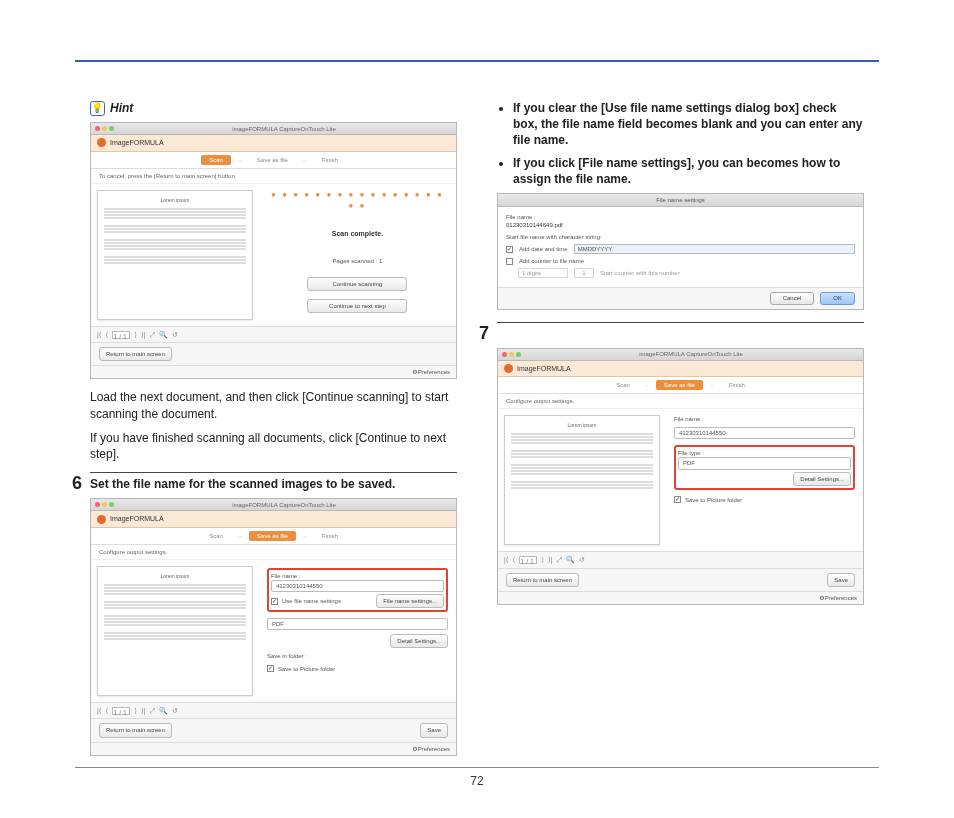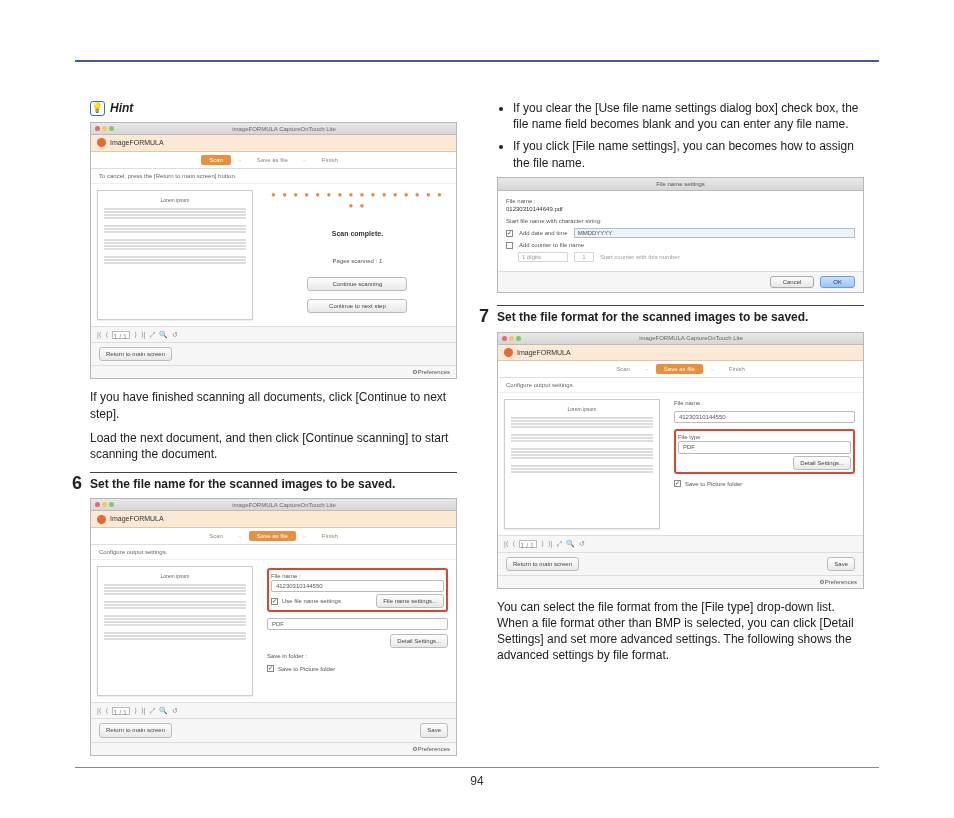--- a/index.html
+++ b/index.html
@@ -53,21 +53,21 @@
   .small-window { border:1px solid #b8b8b8; background:#f6f6f6; margin:6px 0 12px 0; font-size:6px; }
   .sw-title { background:linear-gradient(#e8e8e8,#d6d6d6); text-align:center; padding:2px; border-bottom:1px solid #bbb; font-size:6px; color:#555;}
   .sw-body { padding:6px 8px; background:#fff; }
   .sw-row { display:flex; align-items:center; gap:6px; margin:3px 0; }
   .sw-input { flex:1; border:1px solid #bbb; background:#fff; height:10px; padding:0 3px; font-size:6px; color:#555;}
   .sw-input.blue { background:#eaf2fb; }
   .sw-footer { display:flex; justify-content:flex-end; gap:6px; padding:4px 8px; border-top:1px solid #ddd; background:#f6f6f6;}
   .sw-btn { border:1px solid #aaa; border-radius:3px; padding:1px 12px; font-size:6px; background:linear-gradient(#fefefe,#e6e6e6); color:#444;}
   .sw-btn.primary { background:linear-gradient(#c9e1ff,#9ec5f5); border-color:#6a9bd8; color:#234;}
   .bullet-list { list-style: disc; padding-left: 16px; margin-bottom:6px; }
-  .bullet-list li { margin-bottom:6px; }
+  .bullet-list li { margin-bottom:6px;font-weight:bold; }
 
   .bottomline { position:absolute; left:75px; right:75px; bottom:50px; height:1px; background:#888;}
   .pagenum { position:absolute; left:0; right:0; bottom:30px; text-align:center; font-size:12px; color:#333;}
   .pref-row { display:flex; justify-content:flex-end; padding:2px 6px; background:#f6f6f6; border-top:1px solid #ddd;}
 </style>
 </head>
 <body>
 
 <div class="page">
   <div class="topline"></div>
@@ -144,22 +144,22 @@
         <div class="mock-footer">
           <span class="mock-btn">Return to main screen</span>
           <span></span>
         </div>
         <div class="pref-row">
           <span style="font-size:6px;">⚙</span>
           <span class="seg-label">Preferences</span>
         </div>
       </div>
 
+      <p>Load the next document, and then click [Continue scanning] to start scanning the document.</p>
       <p>If you have finished scanning all documents, click [Continue to next step].</p>
-      <p>Load the next document, and then click [Continue scanning] to start scanning the document.</p>
 
       <div class="step-row">
         <span class="step-num">6</span>
         <span class="step-text">Set the file name for the scanned images to be saved.</span>
       </div>
 
       <div class="mock-window">
         <div class="mock-titlebar">
           <span class="tl-dot tl-red"></span>
           <span class="tl-dot tl-yel"></span>
@@ -275,21 +275,20 @@
           </div>
         </div>
         <div class="sw-footer">
           <span class="sw-btn">Cancel</span>
           <span class="sw-btn primary">OK</span>
         </div>
       </div>
 
       <div class="step-row">
         <span class="step-num">7</span>
-        <span class="step-text">Set the file format for the scanned images to be saved.</span>
       </div>
 
       <div class="mock-window">
         <div class="mock-titlebar">
           <span class="tl-dot tl-red"></span>
           <span class="tl-dot tl-yel"></span>
           <span class="tl-dot tl-grn"></span>
           <span class="tl-title">imageFORMULA CaptureOnTouch Lite</span>
         </div>
         <div class="mock-brandbar">
@@ -358,19 +357,18 @@
         <div class="mock-footer">
           <span class="mock-btn">Return to main screen</span>
           <span class="mock-btn">Save</span>
         </div>
         <div class="pref-row">
           <span style="font-size:6px;">⚙</span>
           <span class="seg-label">Preferences</span>
         </div>
       </div>
 
-      <p>You can select the file format from the [File type] drop-down list. When a file format other than BMP is selected, you can click [Detail Settings] and set more advanced settings. The following shows the advanced settings by file format.</p>
     </div>
   </div>
 
   <div class="bottomline"></div>
-  <div class="pagenum">94</div>
+  <div class="pagenum">72</div>
 </div>
 
 </body></html>

